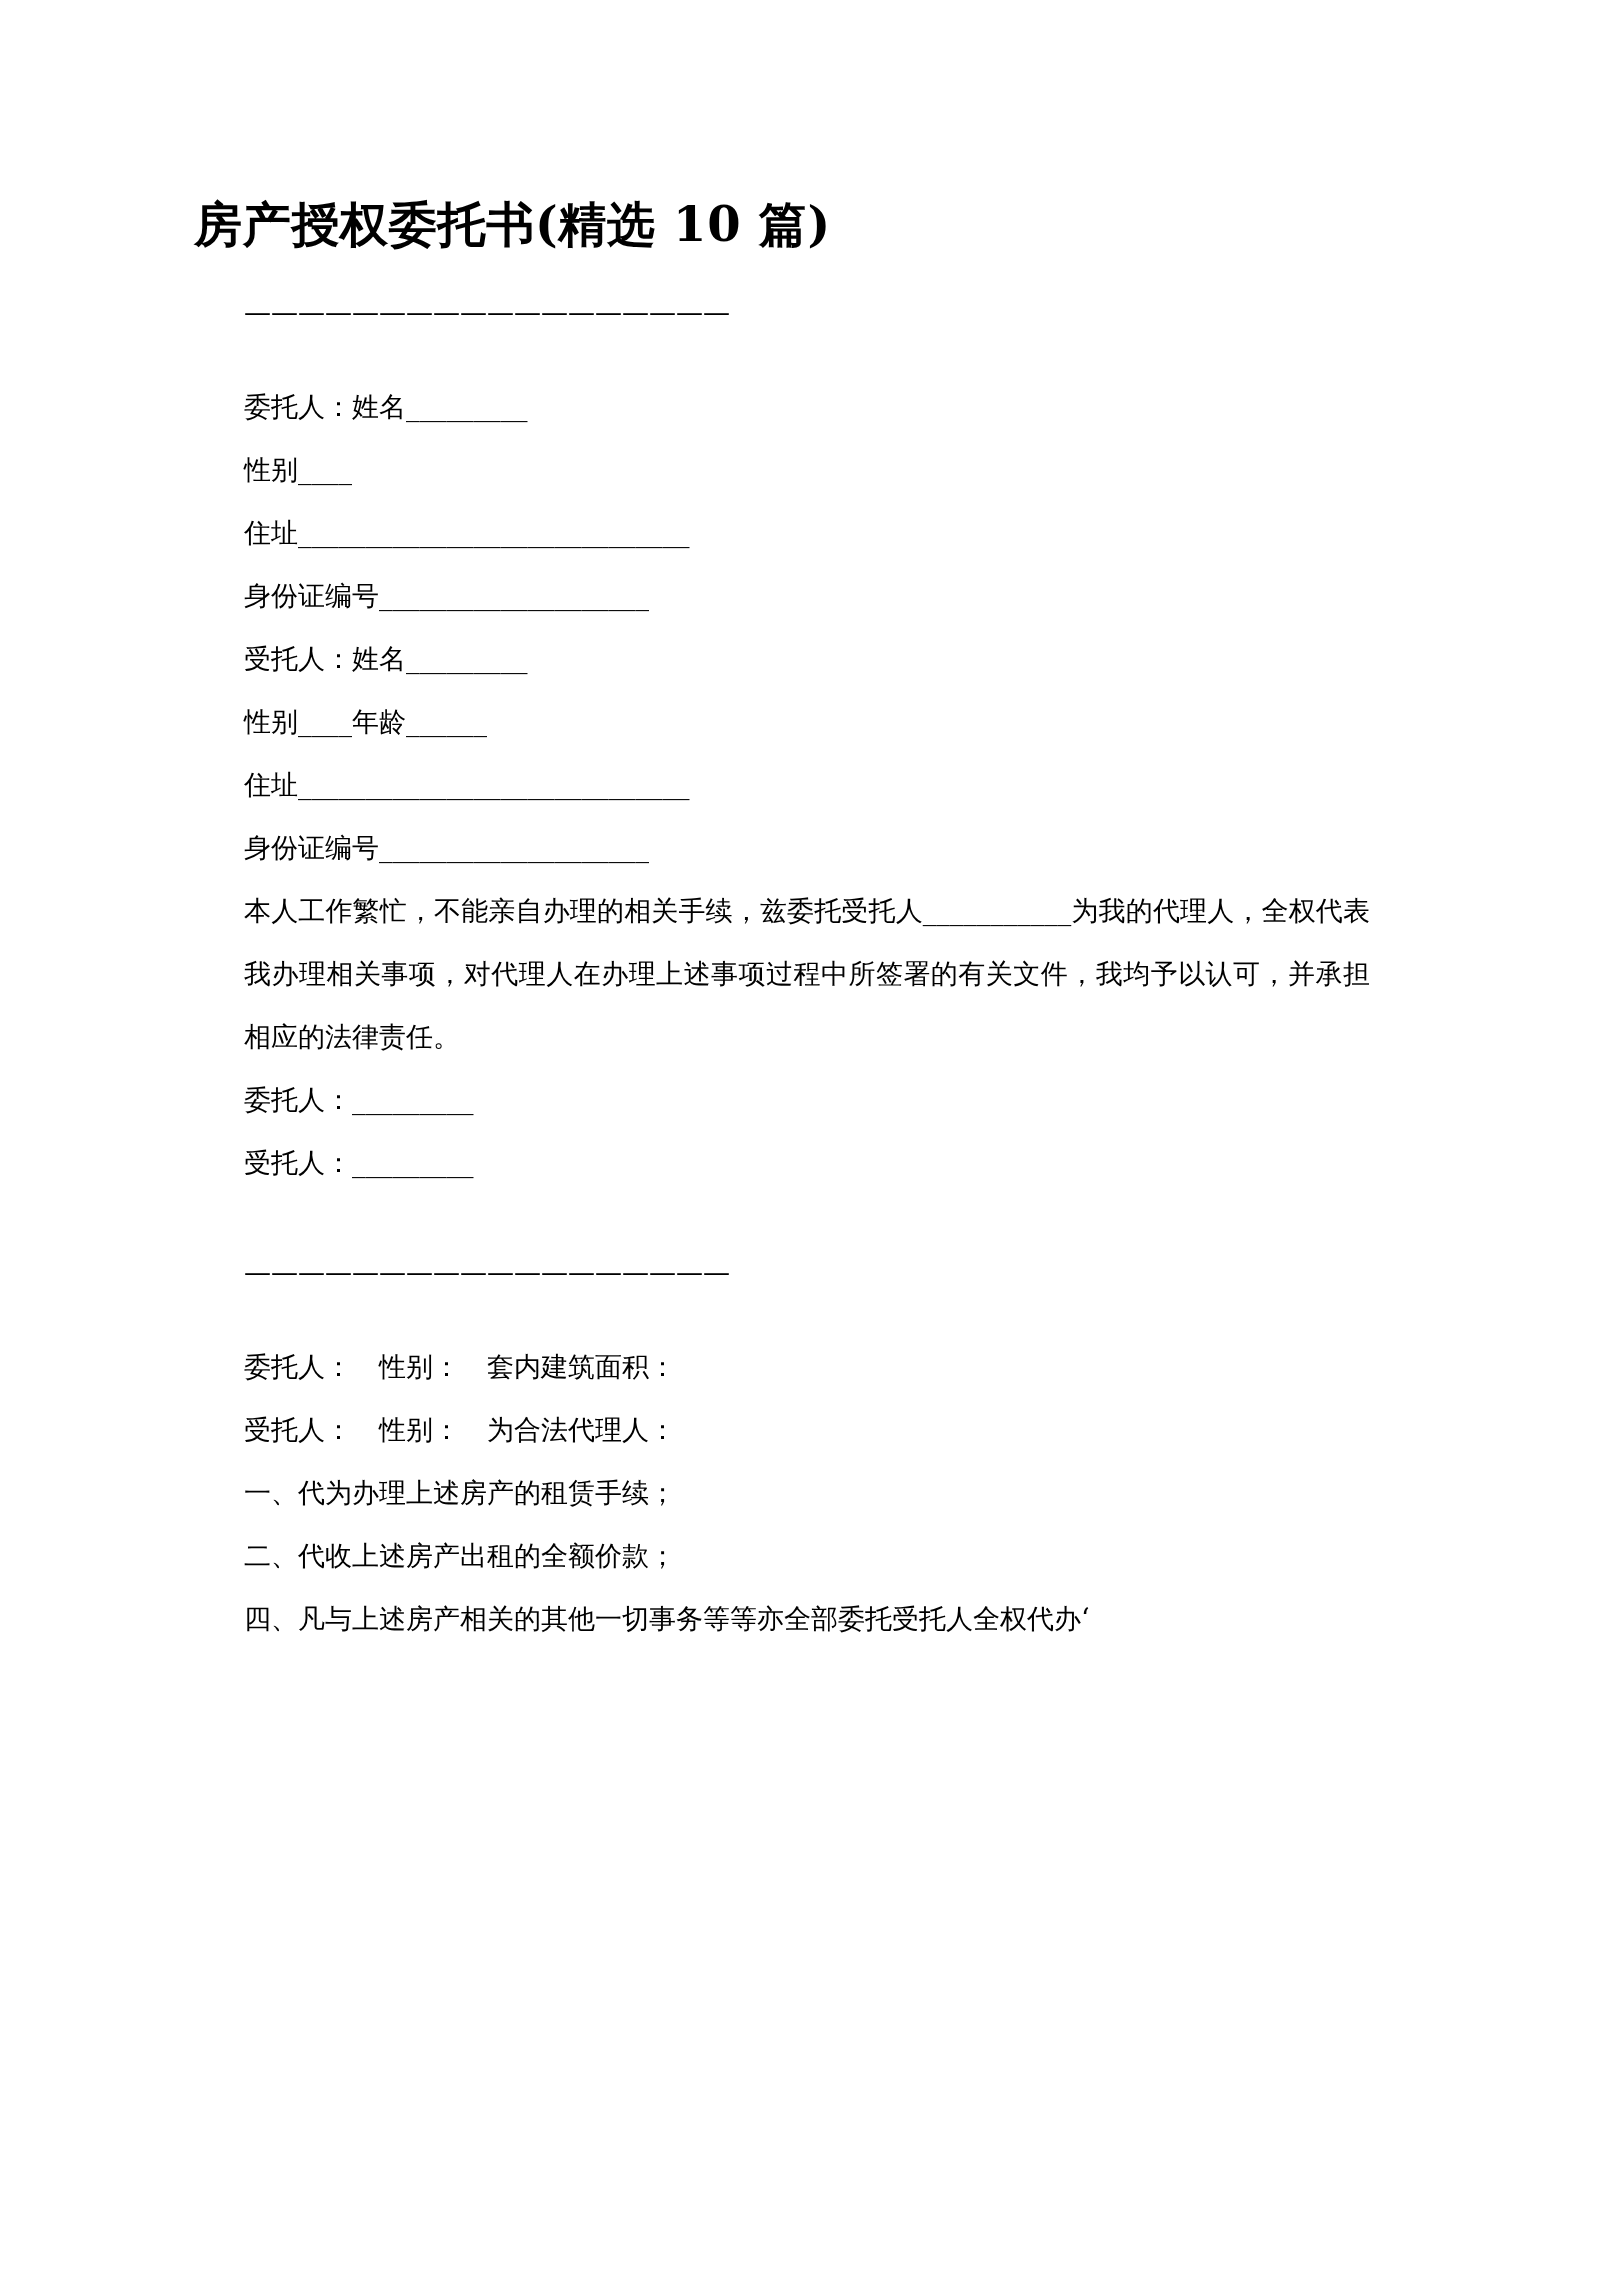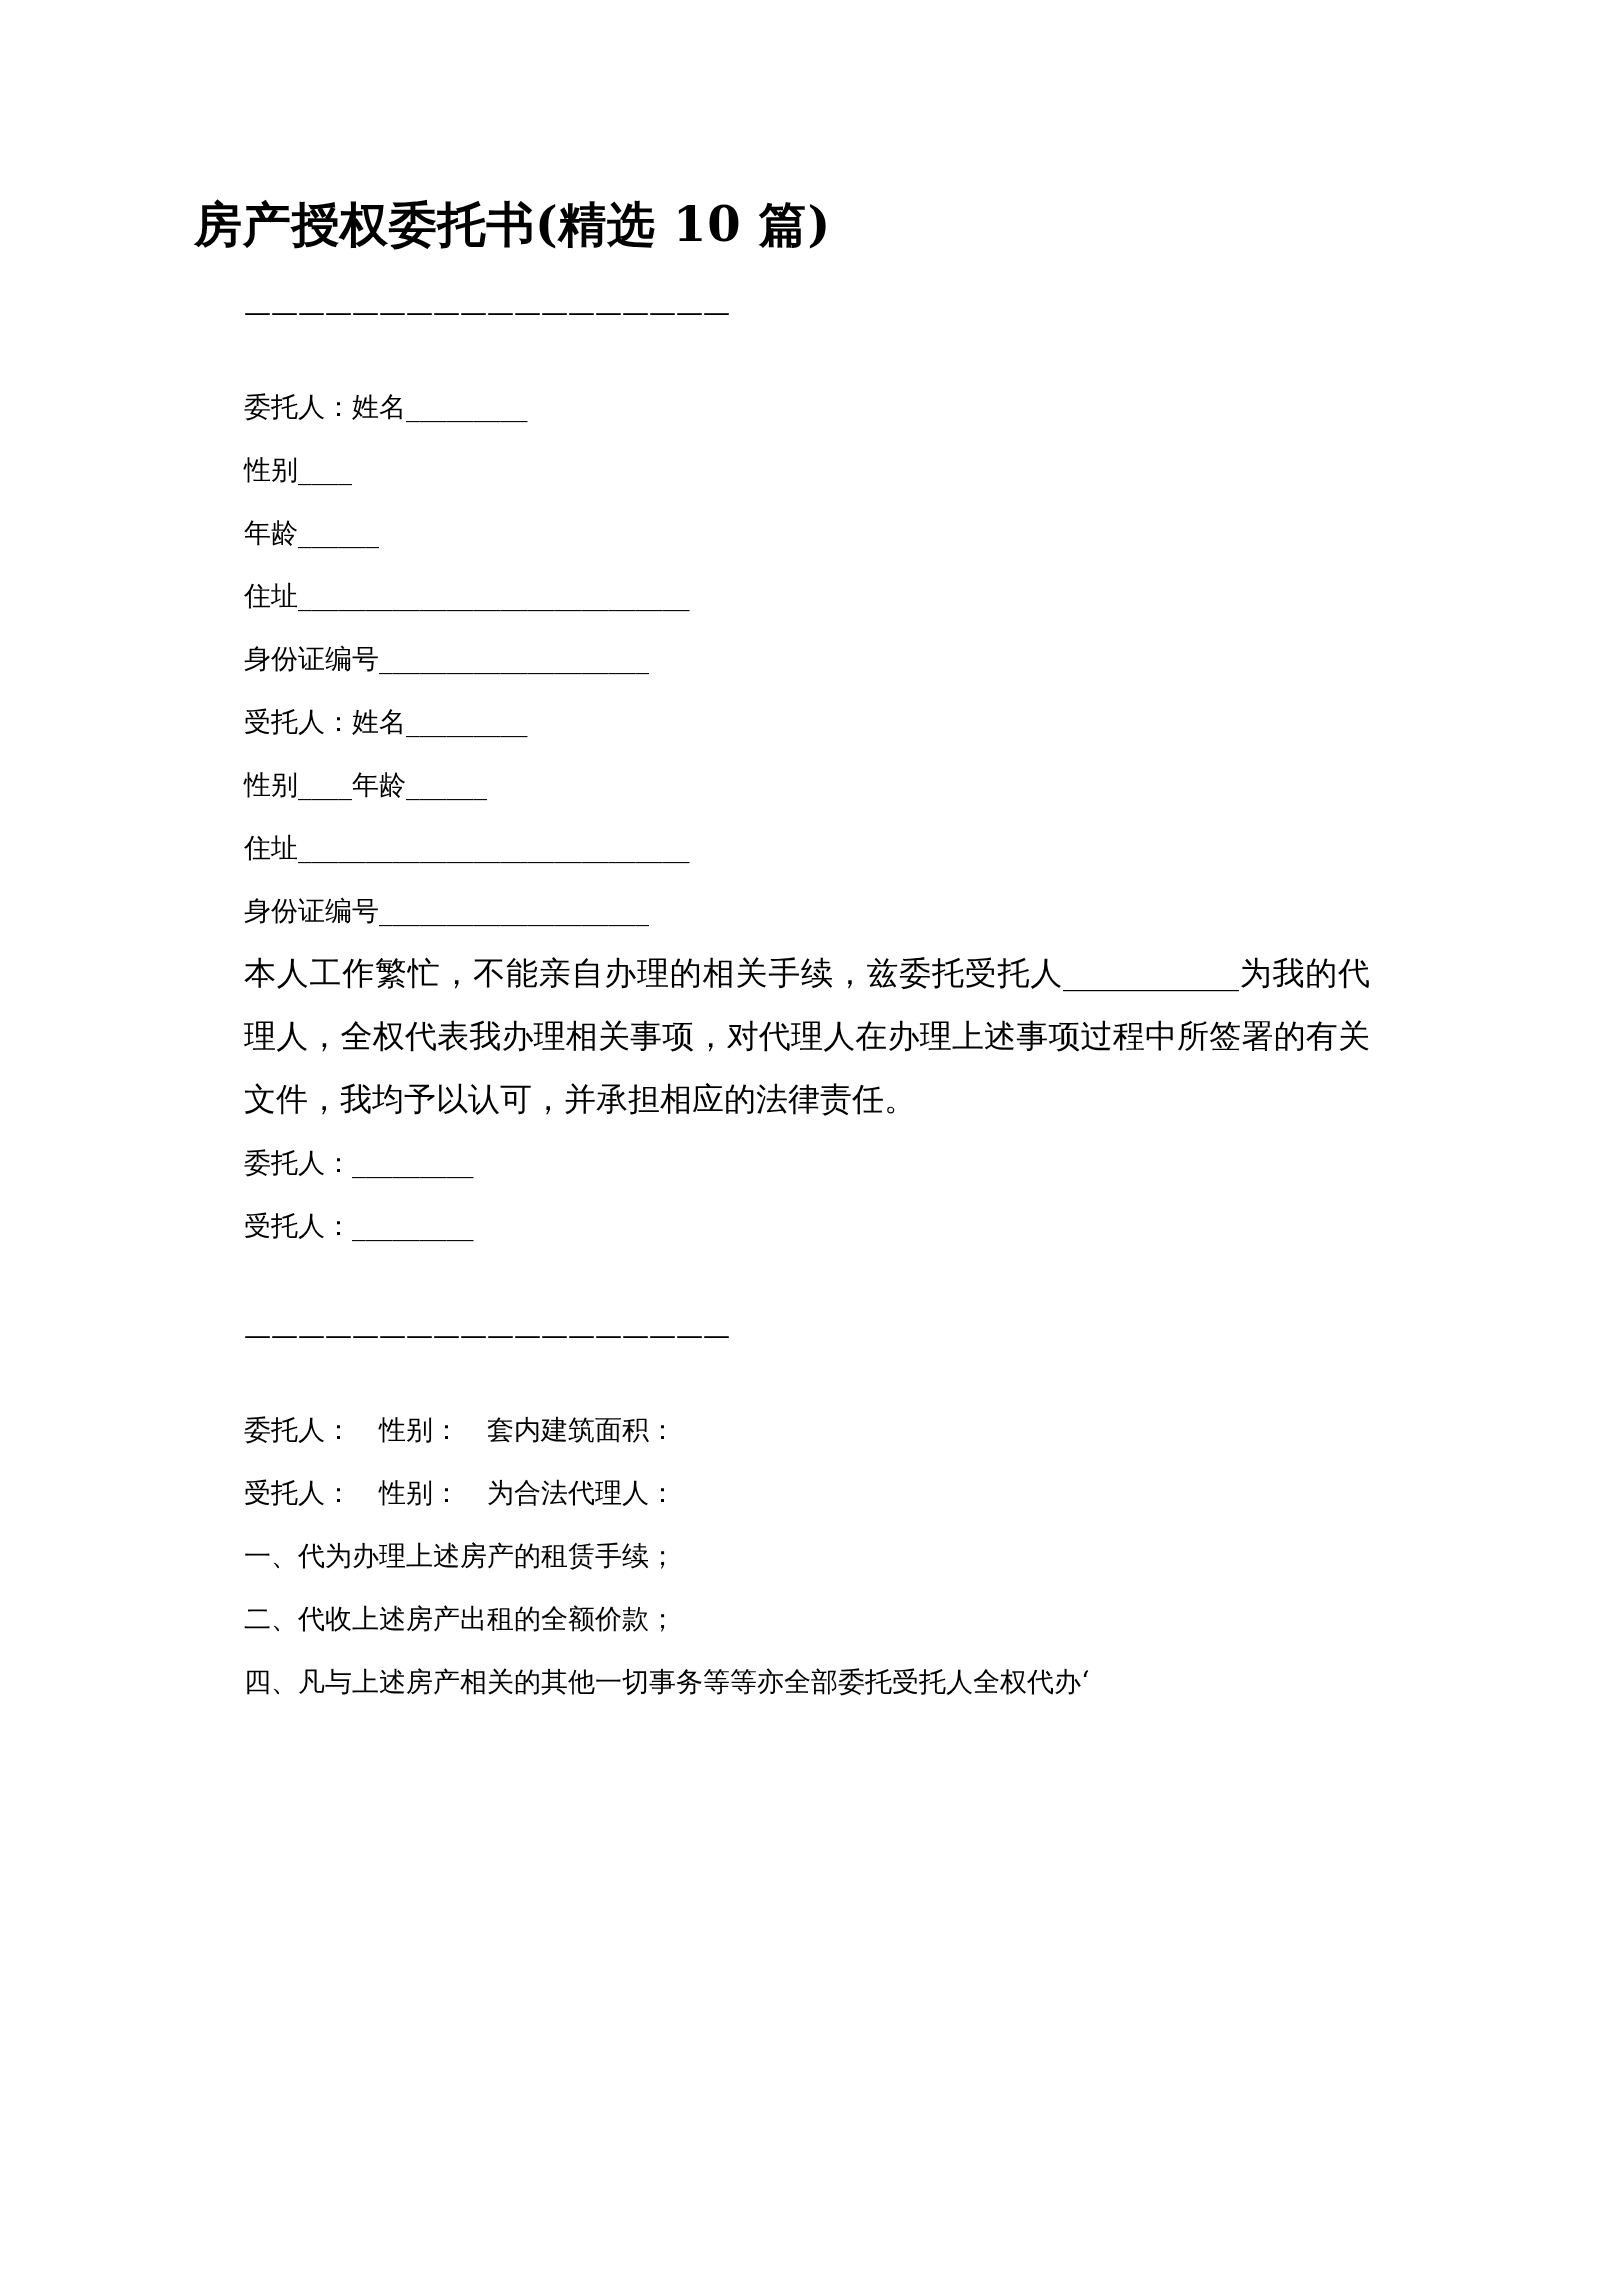--- a/index.html
+++ b/index.html
@@ -57,21 +57,21 @@
   }
 
   
   .line {
     font-size: 27px;
     line-height: 63px;
     white-space: pre;
     font-family: "DejaVu Serif", "Liberation Serif", serif;
   }
   .para {
-    font-size: 32px;
+    font-size: 27px;
     line-height: 63px;
     font-family: "DejaVu Serif", "Liberation Serif", serif;
     text-align: justify;
     text-justify: inter-ideograph;
     white-space: pre-wrap;
   }
   .gap-sm { height: 31px; }
   .gap-md { height: 47px; }
 </style>
 </head>
@@ -84,21 +84,20 @@
   <div class="doc-body" style="top:281px;">
 
     <div class="line separator">——————————————————</div>
 
     <div class="gap-sm"></div>
 
     <div class="line">委托人：姓名_________</div>
 
     <div class="line">性别____</div>
 
-    <div class="line">年龄______</div>
 
     <div class="line">住址_____________________________</div>
 
     <div class="line">身份证编号____________________</div>
 
     <div class="line">受托人：姓名_________</div>
 
     <div class="line">性别____年龄______</div>
 
     <div class="line">住址_____________________________</div>

